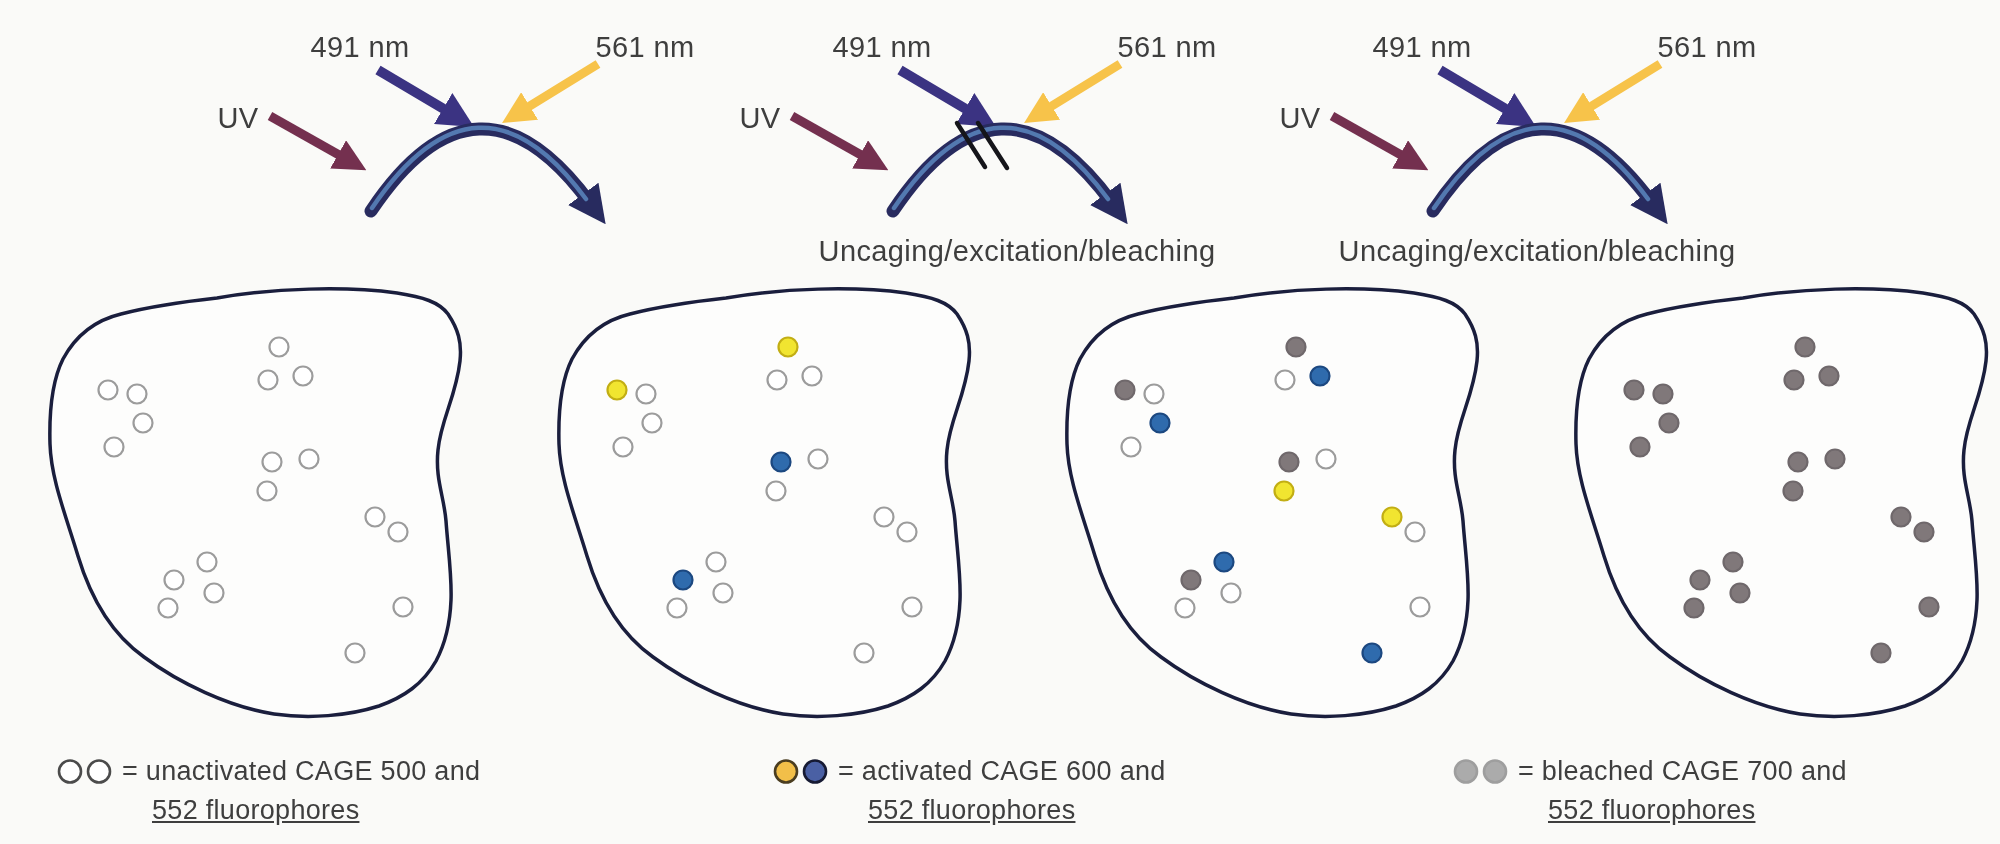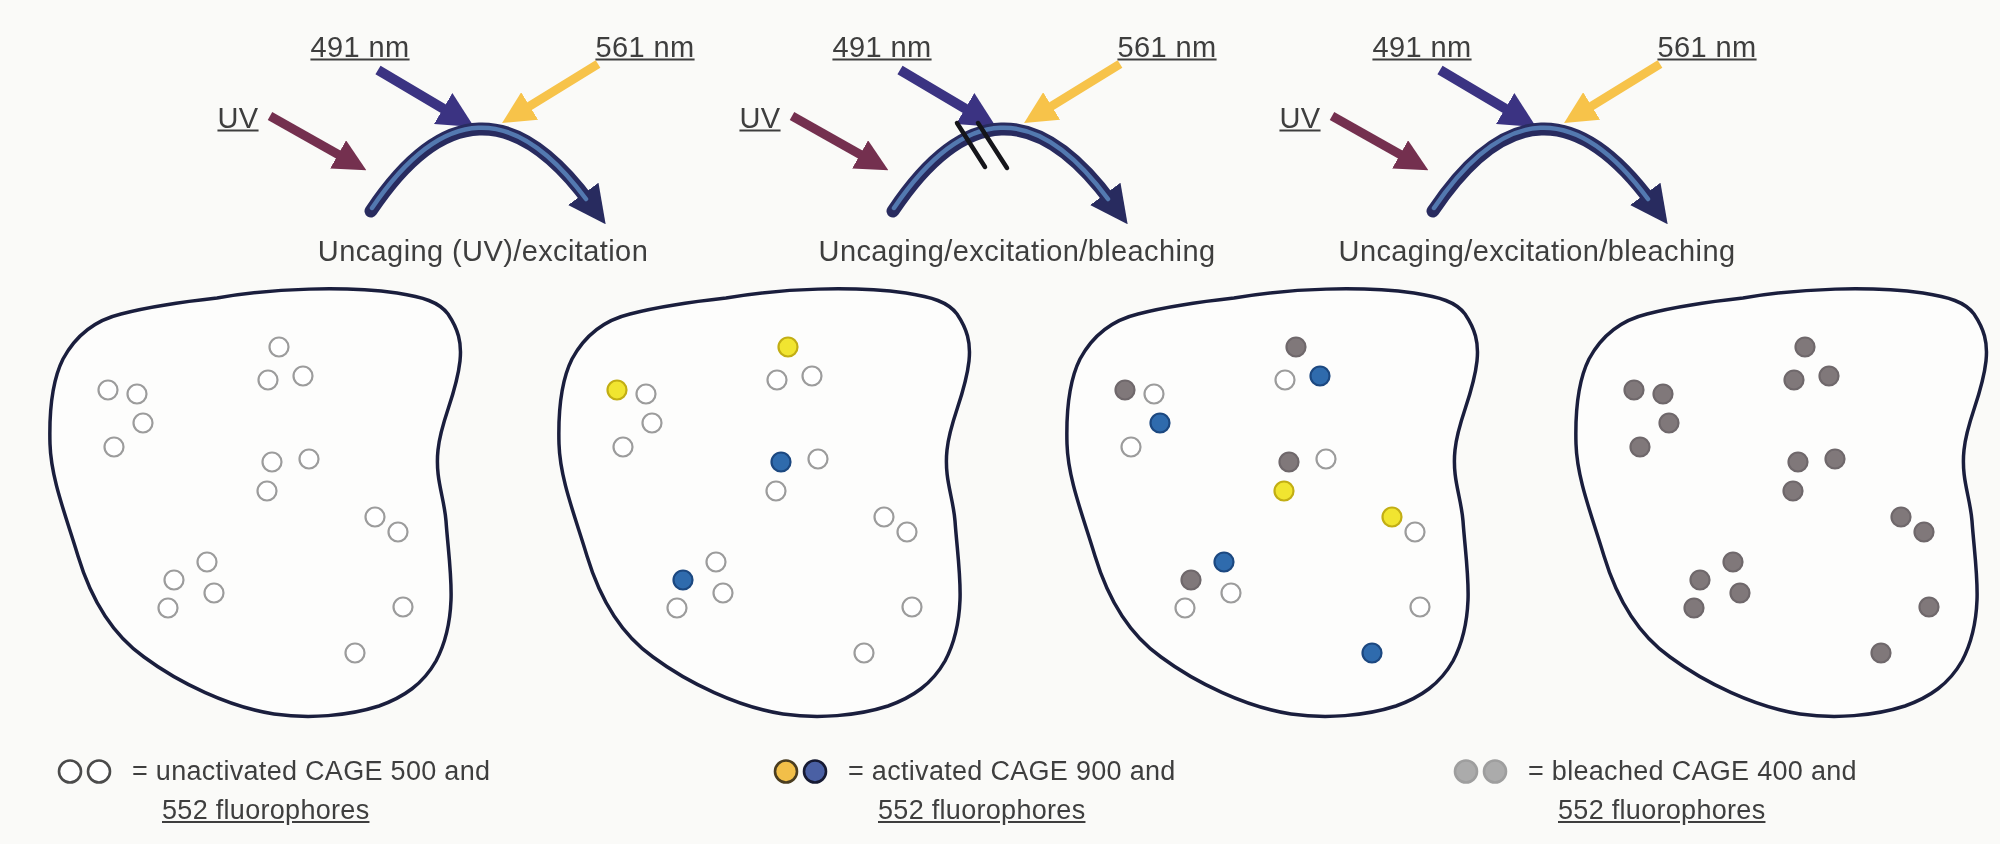--- a/index.html
+++ b/index.html
@@ -14,21 +14,20 @@
     overflow:hidden;
     color:var(--text,#3e3e3e);
   }
   .defs-svg{position:absolute;width:0;height:0;}
   
   .panel{position:absolute;top:0;width:520px;height:232px;}
   .panel .lbl{
     position:absolute;transform:translate(-50%,-50%);
     font-size:29px;letter-spacing:.4px;color:var(--text,#3e3e3e);
     white-space:nowrap;
-    text-decoration:underline;
   }
   .lbl.uv{left:40px;top:118px;}
   .lbl.l491{left:162px;top:47px;}
   .lbl.l561{left:402px;top:47px;margin-left:45px;}
   .panel svg.arrows{position:absolute;left:0;top:0;}
   .uv-line{stroke:var(--uv,#74304f);stroke-width:9;}
   .l491-line{stroke:var(--l491,#3b3382);stroke-width:10;}
   .l561-line{stroke:var(--l561,#f7c34a);stroke-width:9;}
   .arc-outer{stroke:var(--arcOuter,#282b5f);stroke-width:13;fill:none;stroke-linecap:round;}
   .arc-inner{stroke:var(--arcInner,#5379b0);stroke-width:4.5;fill:none;stroke-linecap:round;}
@@ -46,21 +45,21 @@
   
   svg.cell{position:absolute;top:285px;}
   .cell-outline{
     fill:#fdfdfc;
     stroke:var(--cellOutline,#1a1e3d);
     stroke-width:3.5;
   }
   
   .legend-item{
     position:absolute;top:752px;
-    display:flex;align-items:flex-start;gap:10px;
+    display:flex;align-items:flex-start;
   }
   .legend-item svg{margin-top:6px;flex:none;}
   .legend-text{
     margin-left:8px;
     font-size:27px;letter-spacing:.3px;line-height:39px;
     color:var(--text,#3e3e3e);white-space:nowrap;
   }
   .legend-text .line2{padding-left:30px;text-decoration:underline;}
 </style>
 </head>
@@ -129,21 +128,20 @@
       <line class="l561-line" x1="400" y1="64" x2="322" y2="112" marker-end="url(#ah-561)"></line>
       <path class="arc-outer" d="M 173 211 Q 280 51 392 203" marker-end="url(#ah-arc)"></path>
       <path class="arc-inner" d="M 174 208 Q 280 52 388 199"></path>
       <g style="display: none;">
         <line class="slash" x1="237" y1="123" x2="265" y2="167"></line>
         <line class="slash" x1="258" y1="123" x2="287" y2="168"></line>
       </g>
     </svg>
   </div>
 
-  <div class="caption" style="left:483px">Uncaging (UV)/excitation</div>
   <div class="caption" style="left:1017px">Uncaging/excitation/bleaching</div>
   <div class="caption" style="left:1537px">Uncaging/excitation/bleaching</div>
 
   <svg class="cell" style="left:40px" width="430" height="435" viewBox="0 0 430 435">
     <path class="cell-outline" d="M 177 13 C 235 3 305 1 357 8 C 383 12 399 17 408 29 C 418 44 422 57 420 76 C 416 112 401 134 398 165 C 395 194 404 211 406 236 C 408 264 412 291 411 315 C 410 341 405 359 396 376 C 383 399 364 412 339 421 C 308 431 269 434 234 429 C 189 422 139 398 104 372 C 73 350 51 314 38 271 C 26 231 11 194 10 159 C 9 124 13 94 23 74 C 36 50 56 35 81 29 C 112 21 140 17 177 13 Z"></path>
     <g class="dots">
         <circle cx="239" cy="62" r="9.5" fill="#ffffff" stroke="#9c9c9c" stroke-width="2.2"></circle>
         <circle cx="228" cy="95" r="9.5" fill="#ffffff" stroke="#9c9c9c" stroke-width="2.2"></circle>
         <circle cx="263" cy="91" r="9.5" fill="#ffffff" stroke="#9c9c9c" stroke-width="2.2"></circle>
         <circle cx="68" cy="105" r="9.5" fill="#ffffff" stroke="#9c9c9c" stroke-width="2.2"></circle>
@@ -246,29 +244,29 @@
       <div class="line2">552 fluorophores</div>
     </div>
   </div>
 
   <div class="legend-item" style="left:772px">
     <svg width="58" height="27" viewBox="0 0 58 27" class="swatches">
         <circle cx="14" cy="13.5" r="11" fill="#f2bf49" stroke="#4a3d20" stroke-width="2.6"></circle>
         <circle cx="43" cy="13.5" r="11" fill="#4a60a4" stroke="#161a33" stroke-width="2.6"></circle>
       </svg>
     <div class="legend-text">
-      <div class="line1">= activated CAGE 900 and</div>
+      <div class="line1">= activated CAGE 600 and</div>
       <div class="line2">552 fluorophores</div>
     </div>
   </div>
 
   <div class="legend-item" style="left:1452px">
     <svg width="58" height="27" viewBox="0 0 58 27" class="swatches">
         <circle cx="14" cy="13.5" r="11" fill="#ababab" stroke="#9e9e9e" stroke-width="2.6"></circle>
         <circle cx="43" cy="13.5" r="11" fill="#ababab" stroke="#9e9e9e" stroke-width="2.6"></circle>
       </svg>
     <div class="legend-text">
-      <div class="line1">= bleached CAGE 400 and</div>
+      <div class="line1">= bleached CAGE 700 and</div>
       <div class="line2">552 fluorophores</div>
     </div>
   </div>
 
 </div>
 
 </body></html>

